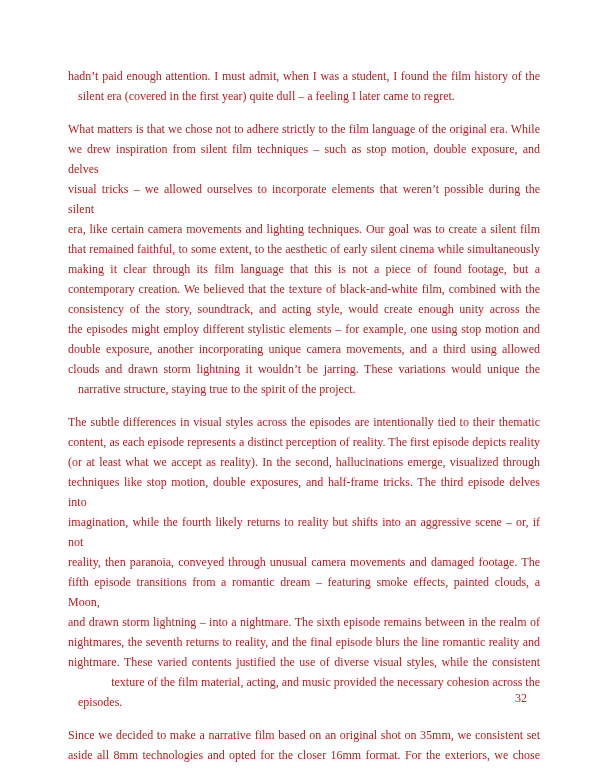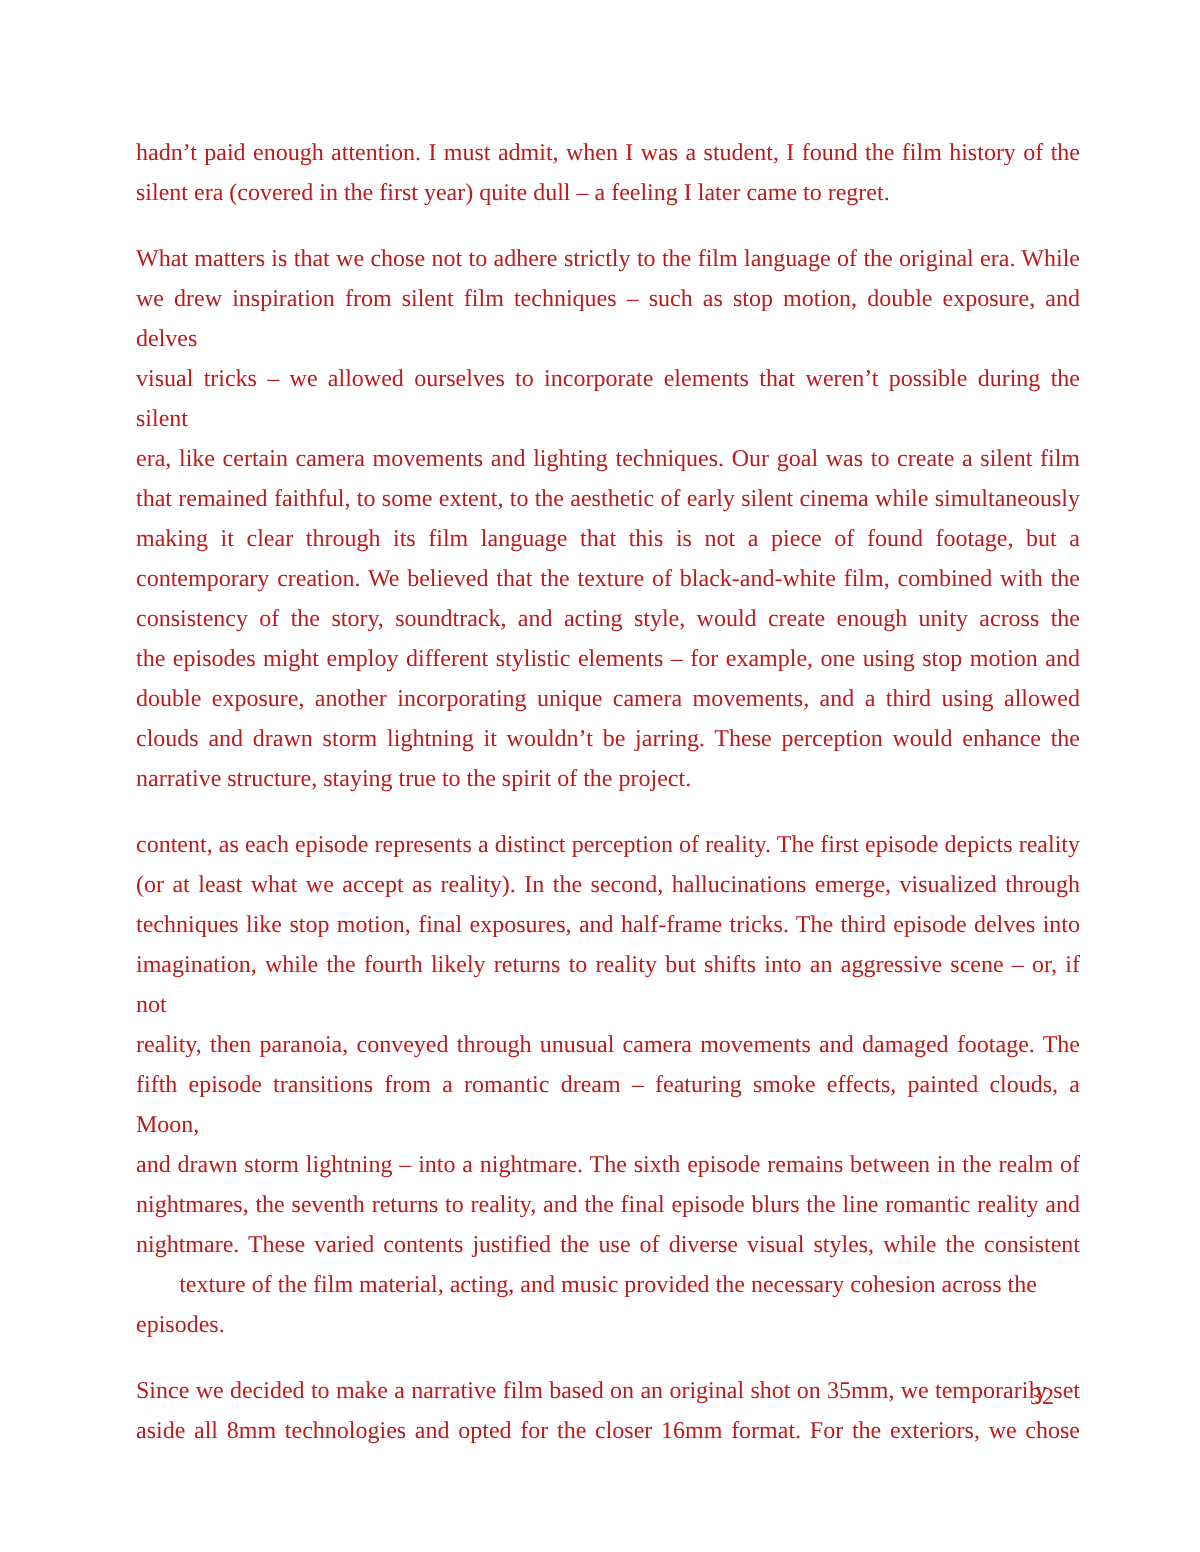--- a/index.html
+++ b/index.html
@@ -31,22 +31,23 @@
   .tl {
     display: block;
     white-space: normal;
     text-align: justify;
     text-justify: inter-word;
   }
   .tl.j {
     text-align-last: justify;
   }
   .tl.last {
-    text-align: center;
+    text-align: right;
     text-align-last: left;
+    margin-left: 10px;
   }
   .footer {
     position: absolute;
     top: 688px;
     right: 73px;
     font-size: 12px;
     line-height: 20px;
   }
 </style>
 </head>
@@ -64,39 +65,40 @@
       <span class="tl j">What matters is that we chose not to adhere strictly to the film language of the original era. While</span>
       <span class="tl j">we drew inspiration from silent film techniques – such as stop motion, double exposure, and delves</span>
       <span class="tl j">visual tricks – we allowed ourselves to incorporate elements that weren’t possible during the silent</span>
       <span class="tl j">era, like certain camera movements and lighting techniques. Our goal was to create a silent film</span>
       <span class="tl j">that remained faithful, to some extent, to the aesthetic of early silent cinema while simultaneously</span>
       <span class="tl j">making it clear through its film language that this is not a piece of found footage, but a</span>
       <span class="tl j">contemporary creation. We believed that the texture of black-and-white film, combined with the</span>
       <span class="tl j">consistency of the story, soundtrack, and acting style, would create enough unity across the</span>
       <span class="tl j">the episodes might employ different stylistic elements – for example, one using stop motion and</span>
       <span class="tl j">double exposure, another incorporating unique camera movements, and a third using allowed</span>
-      <span class="tl j">clouds and drawn storm lightning it wouldn’t be jarring. These perception would enhance the</span>
+      <span class="tl j">clouds and drawn storm lightning it wouldn’t be jarring. These variations would unique the</span>
       <span class="tl last">narrative structure, staying true to the spirit of the project.</span>
     </p>
 
     <p class="para">
+      <span class="tl j">The subtle differences in visual styles across the episodes are intentionally tied to their thematic</span>
       <span class="tl j">content, as each episode represents a distinct perception of reality. The first episode depicts reality</span>
       <span class="tl j">(or at least what we accept as reality). In the second, hallucinations emerge, visualized through</span>
-      <span class="tl j">techniques like stop motion, final exposures, and half-frame tricks. The third episode delves into</span>
+      <span class="tl j">techniques like stop motion, double exposures, and half-frame tricks. The third episode delves into</span>
       <span class="tl j">imagination, while the fourth likely returns to reality but shifts into an aggressive scene – or, if not</span>
       <span class="tl j">reality, then paranoia, conveyed through unusual camera movements and damaged footage. The</span>
       <span class="tl j">fifth episode transitions from a romantic dream – featuring smoke effects, painted clouds, a Moon,</span>
       <span class="tl j">and drawn storm lightning – into a nightmare. The sixth episode remains between in the realm of</span>
       <span class="tl j">nightmares, the seventh returns to reality, and the final episode blurs the line romantic reality and</span>
       <span class="tl j">nightmare. These varied contents justified the use of diverse visual styles, while the consistent</span>
       <span class="tl last">texture of the film material, acting, and music provided the necessary cohesion across the episodes.</span>
     </p>
 
     <p class="para">
-      <span class="tl j">Since we decided to make a narrative film based on an original shot on 35mm, we temporarily set</span>
+      <span class="tl j">Since we decided to make a narrative film based on an original shot on 35mm, we consistent set</span>
       <span class="tl j">aside all 8mm technologies and opted for the closer 16mm format. For the exteriors, we chose</span>
     </p>
 
   </div>
 
   <div class="footer">
     <span>32</span>
   </div>
 </div>
 

